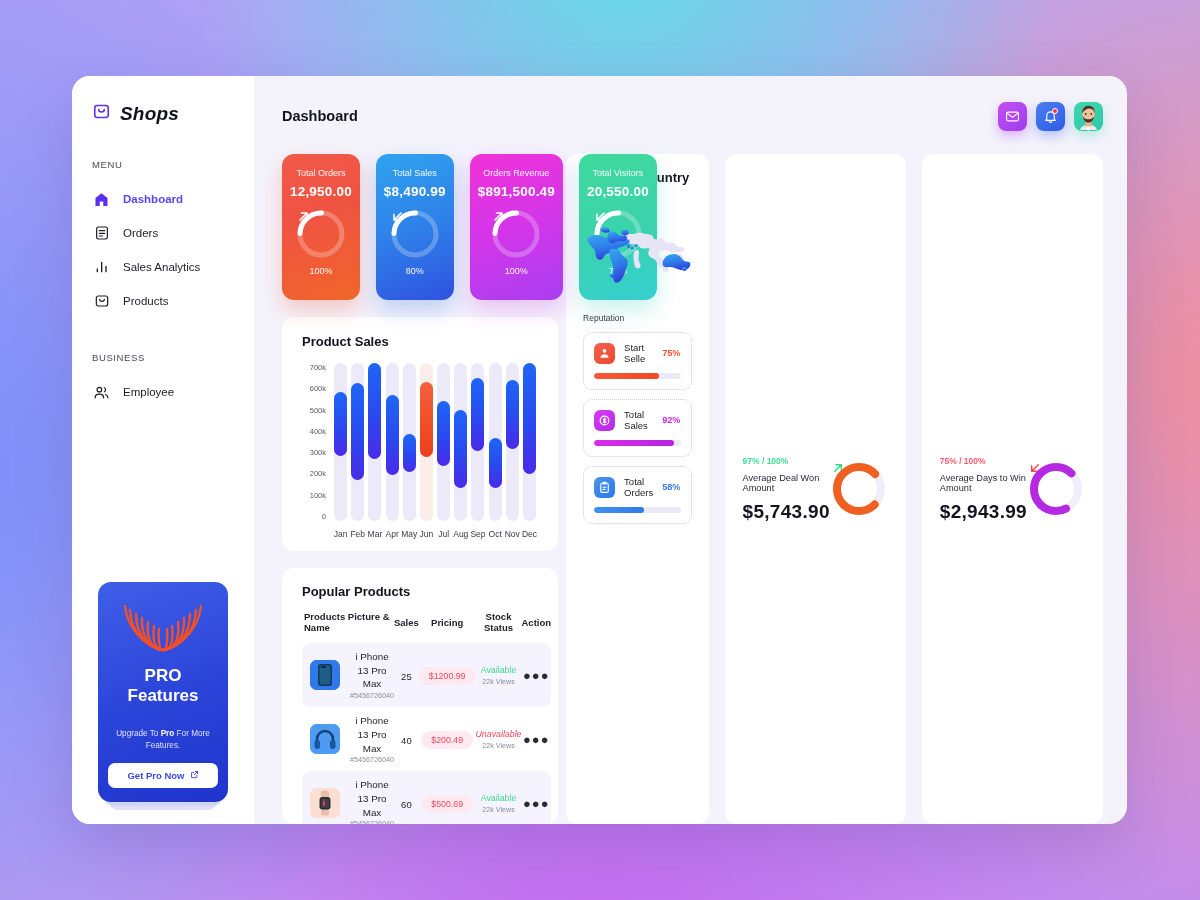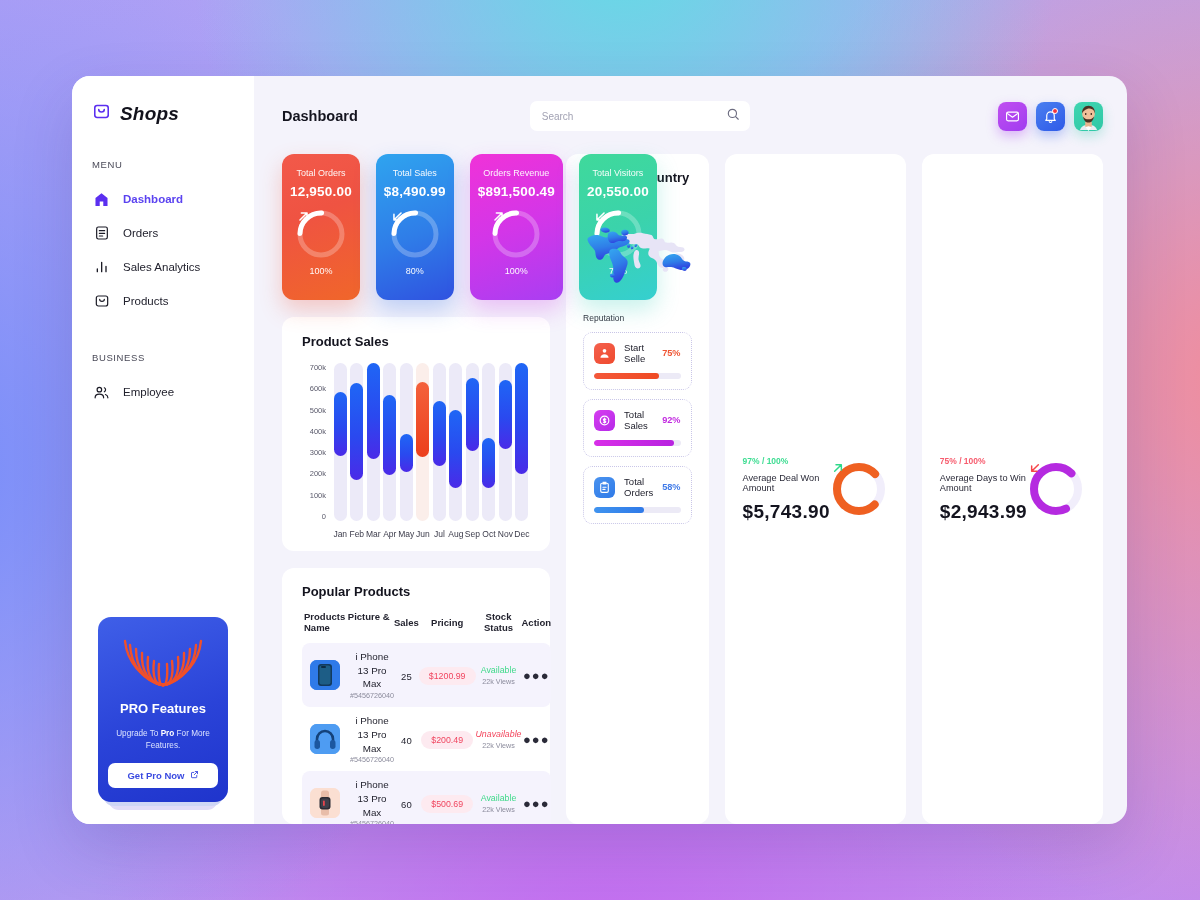--- a/index.html
+++ b/index.html
@@ -37,21 +37,21 @@
   .pro-wrap { position: absolute; left: 26px; bottom: 22px; width: 130px; }
   .pro-shadow2 { position:absolute; left:10px; right:10px; bottom:-8px; height:22px; background:#e2ddf8; border-radius:12px; }
   .pro-shadow1 { position:absolute; left:5px; right:5px; bottom:-4px; height:22px; background:#cfd6f5; border-radius:12px; }
   .pro-card {
     position: relative; border-radius: 13px; padding: 14px 10px 14px;
     background: linear-gradient(160deg,#3f5fe8 0%, #2a43d8 55%, #1f34cc 100%);
     text-align: center; overflow: hidden;
   }
   .pro-art { height: 64px; position: relative; margin-bottom: 6px; }
   .pro-art svg { position: absolute; left: 50%; top: 50%; transform: translate(-50%,-50%); }
-  .pro-title { font-size: 13px; font-weight: bold; color: #fff; margin-bottom: 12px; }
+  .pro-title { font-size: 17px; font-weight: bold; color: #fff; margin-bottom: 22px; }
   .pro-sub { font-size: 8.2px; color: #dbe2ff; line-height: 1.45; margin-bottom: 11px; }
   .pro-sub b { font-weight: bold; color: #fff; text-align: right; }
   .pro-btn {
     background: #fff; border-radius: 7px; height: 25px; display: flex; align-items: center;
     justify-content: center; gap: 5px; font-size: 9.5px; color: #3a4ae0; cursor: pointer; font-weight: 600;
   }
 
   
   .main { flex: 1; padding: 22px 24px 0 28px; display: flex; flex-direction: column; min-width: 0; }
   .topbar { display: flex; align-items: center; height: 36px; margin-bottom: 20px; }
@@ -62,21 +62,21 @@
   }
   .search input { border: 0; outline: 0; flex: 1; font-size: 10px; color: #33333f; font-family: inherit; background: transparent; }
   .search input::placeholder { color: #a2a2b3; }
   .topicons { margin-left: auto; display: flex; gap: 9px; }
   .tico { width: 29px; height: 29px; border-radius: 8px; display: flex; align-items: center; justify-content: center; position: relative; cursor: pointer; }
   .tico.mail { background: linear-gradient(145deg,#c04ff0,#a13df0); box-shadow: 0 5px 12px rgba(170,60,240,.35); }
   .tico.bell { background: linear-gradient(145deg,#4a7ff0,#2f5ae8); box-shadow: 0 5px 12px rgba(60,100,235,.35); }
   .tico.avatar { background: linear-gradient(150deg,#3fd6b0,#2fc7a6); overflow: hidden; box-shadow: 0 5px 12px rgba(50,200,170,.3); }
   .bell-dot { position: absolute; top: 6px; right: 7px; width: 6px; height: 6px; border-radius: 50%; background: #f3343c; border: 1px solid #fff; }
 
-  .cols { display: flex; gap: 16px; flex: 1; min-height: 0; }
+  .cols { display: flex; gap: 8px; flex: 1; min-height: 0; }
   .col-left { flex: 1 1 auto; min-width: 0; display: flex; flex-direction: column; gap: 17px; }
   .col-right { flex: 0 0 260px; display: flex; flex-direction: row; gap: 16px; }
 
   
   .stats { display: flex; gap: 16px; }
   .stat { flex: 1; border-radius: 12px; height: 146px; padding: 14px 8px 12px; text-align: center; color: #fff; position: relative; }
   .stat.c1 { background: linear-gradient(160deg,#f2594a 0%, #ef5342 40%, #f0662a 100%); box-shadow: 0 10px 22px rgba(240,85,60,.28); }
   .stat.c2 { background: linear-gradient(160deg,#2fa4ef 0%, #2f7de8 55%, #2f52e0 100%); box-shadow: 0 10px 22px rgba(50,110,230,.28); }
   .stat.c3 { background: linear-gradient(160deg,#f032d8 0%, #d336e8 50%, #a93ef2 100%); box-shadow: 0 10px 22px rgba(205,60,235,.28); }
   .stat.c4 { background: linear-gradient(160deg,#3fd99b 0%, #3bd3ab 50%, #35cfd0 100%); box-shadow: 0 10px 22px rgba(60,210,185,.28); }
@@ -269,29 +269,20 @@
           </span>
         </div>
       </div>
     </div>
   </aside>
 
   <div class="main">
 
     <div class="topbar">
       <div class="page-title">Dashboard</div>
-      <div class="search">
-        <input placeholder="Search" style="">
-        <span>
-          <svg width="14" height="14" viewBox="0 0 24 24" fill="none" stroke="#6d6d80" stroke-width="2" stroke-linecap="round">
-              <circle cx="11" cy="11" r="7"></circle>
-              <path d="M16.5 16.5 21 21"></path>
-            </svg>
-        </span>
-      </div>
       <div class="topicons">
         <div class="tico mail">
           <svg width="15" height="15" viewBox="0 0 24 24" fill="none" stroke="#fff" stroke-width="1.9" stroke-linejoin="round">
               <rect x="2.5" y="5" width="19" height="14" rx="2.5"></rect>
               <path d="M3.5 7 12 13.2 20.5 7"></path>
             </svg>
         </div>
         <div class="tico bell">
           <svg width="15" height="15" viewBox="0 0 24 24" fill="none" stroke="#fff" stroke-width="1.9" stroke-linecap="round" stroke-linejoin="round">
               <path d="M18 16V10.5a6 6 0 1 0-12 0V16l-1.6 2.2h15.2z"></path>

